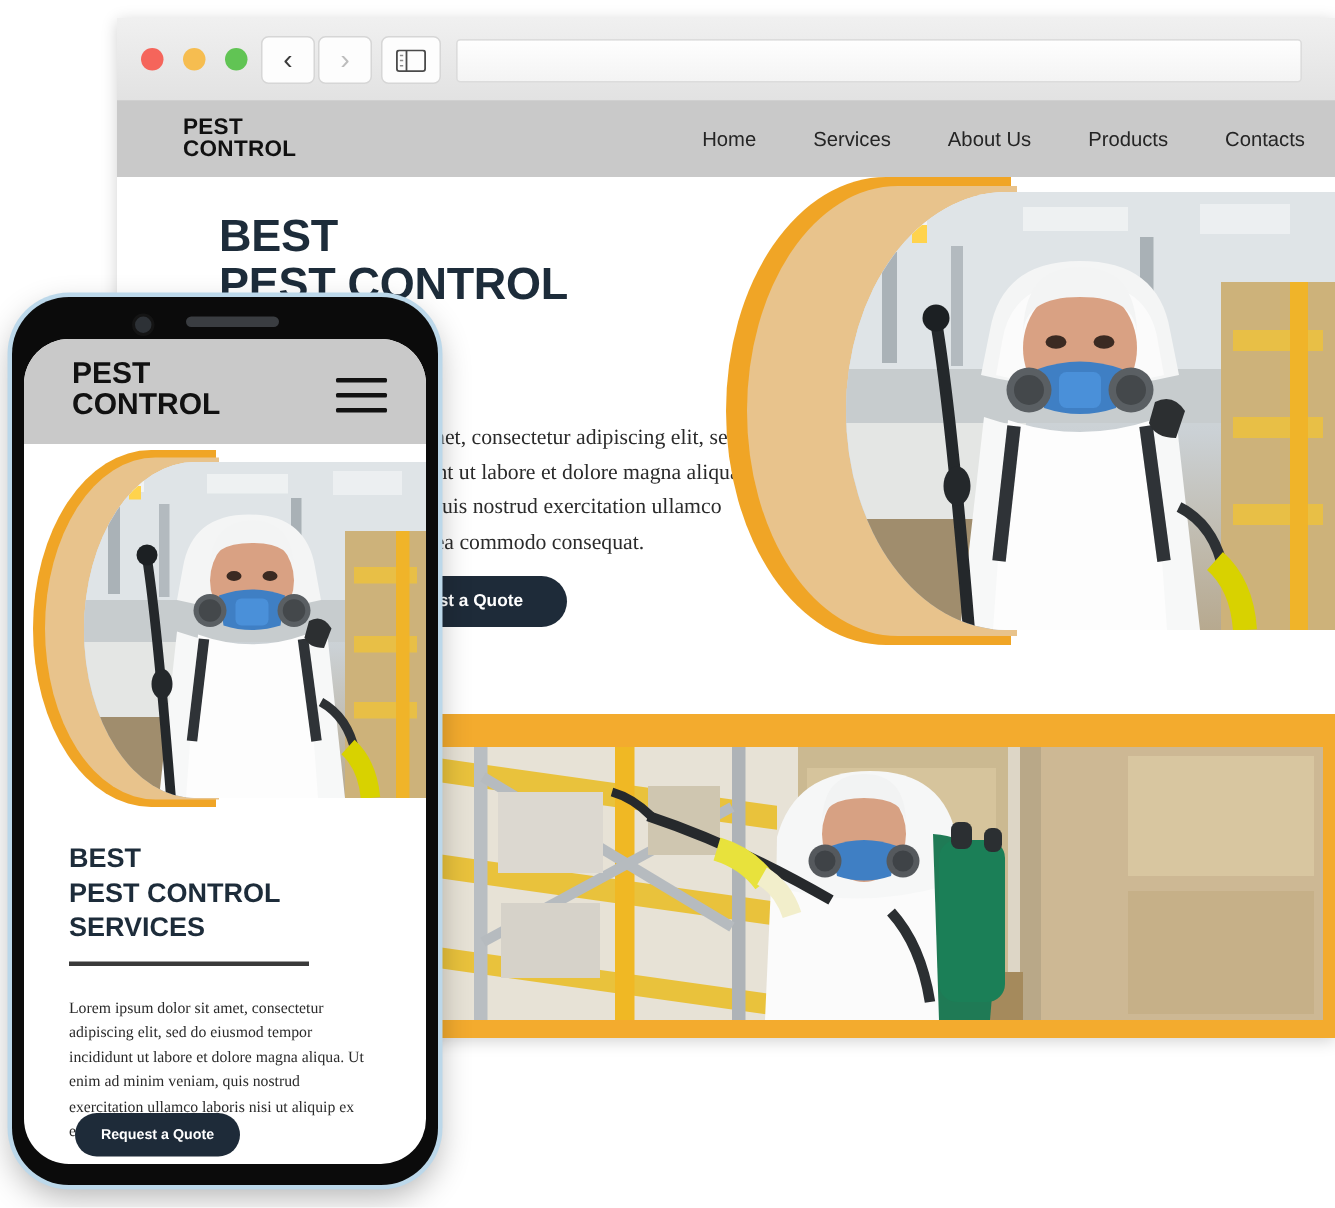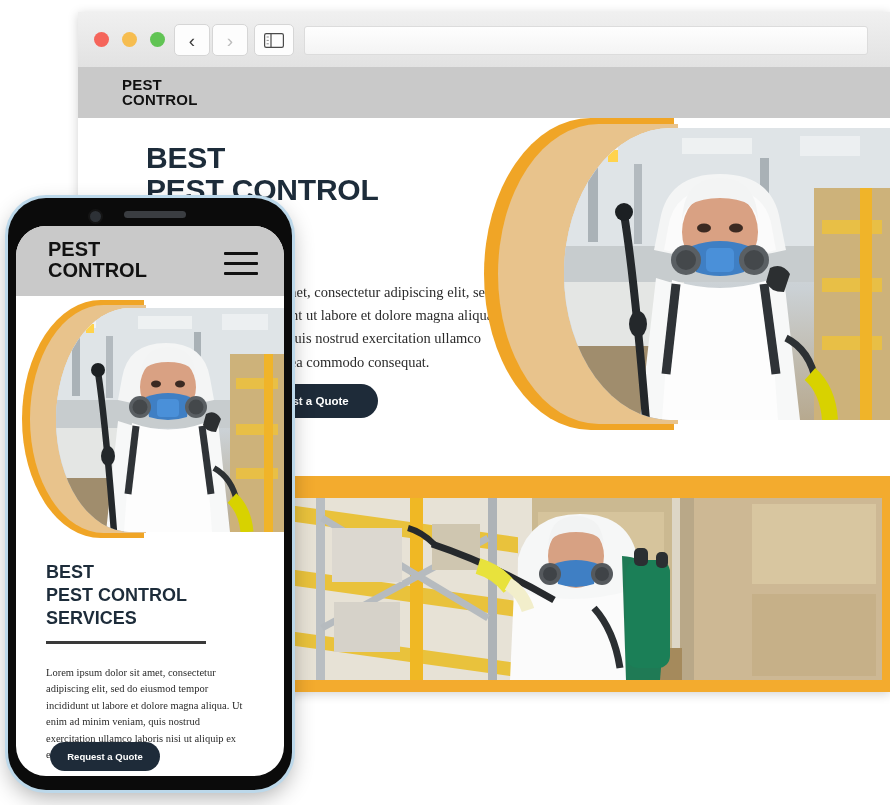--- a/index.html
+++ b/index.html
@@ -218,20 +218,27 @@
         <line x1="2.6" y1="10.8" x2="4.8" y2="10.8" stroke="#8a8a8a" stroke-width="1"></line>
       </svg>
     </div>
     <div class="addressbar" placeholder=""></div>
   </div>
 
   <div class="site-nav">
     <div class="brand">
       <span>PEST</span>
       <span>CONTROL</span>
+    </div>
+    <div class="site-menu">
+      <a href="#">Home</a>
+      <a href="#">Services</a>
+      <a href="#">About Us</a>
+      <a href="#">Products</a>
+      <a href="#">Contacts</a>
     </div>
   </div>
 
   <div class="hero">
     <div class="hero-title">
       <span>BEST</span>
       <span>PEST CONTROL</span>
     </div>
     <div class="hero-rule"></div>
     <p class="hero-copy">Lorem ipsum dolor sit amet, consectetur adipiscing elit, sed do eiusmod tempor incididunt ut labore et dolore magna aliqua. Ut enim ad minim veniam, quis nostrud exercitation ullamco laboris nisi ut aliquip ex ea commodo consequat.</p>

